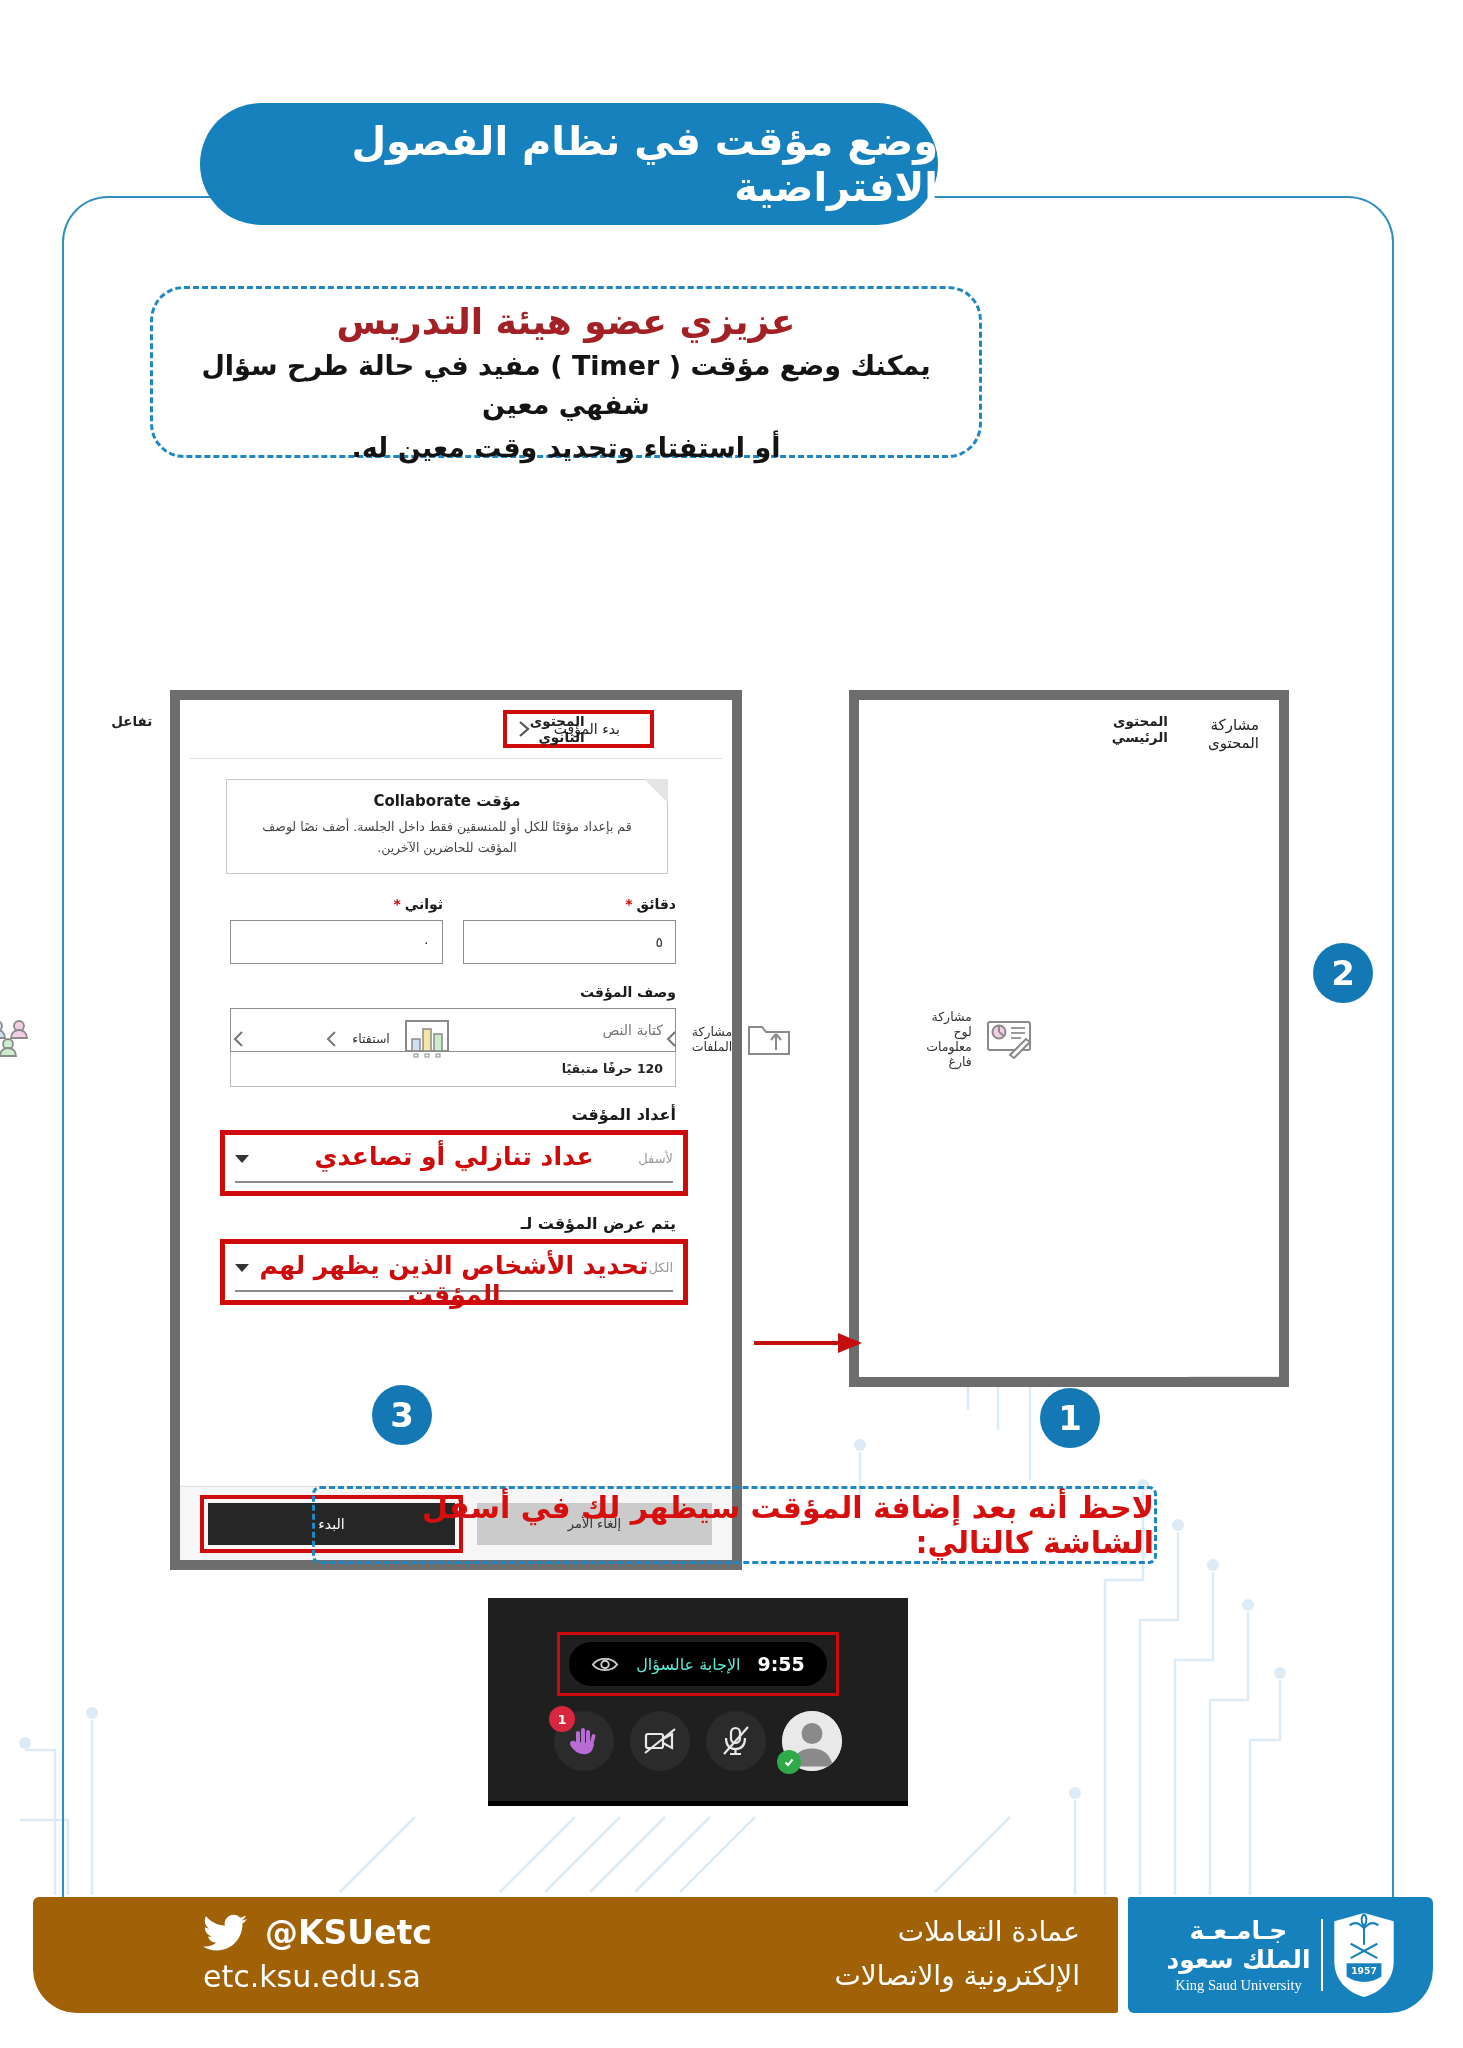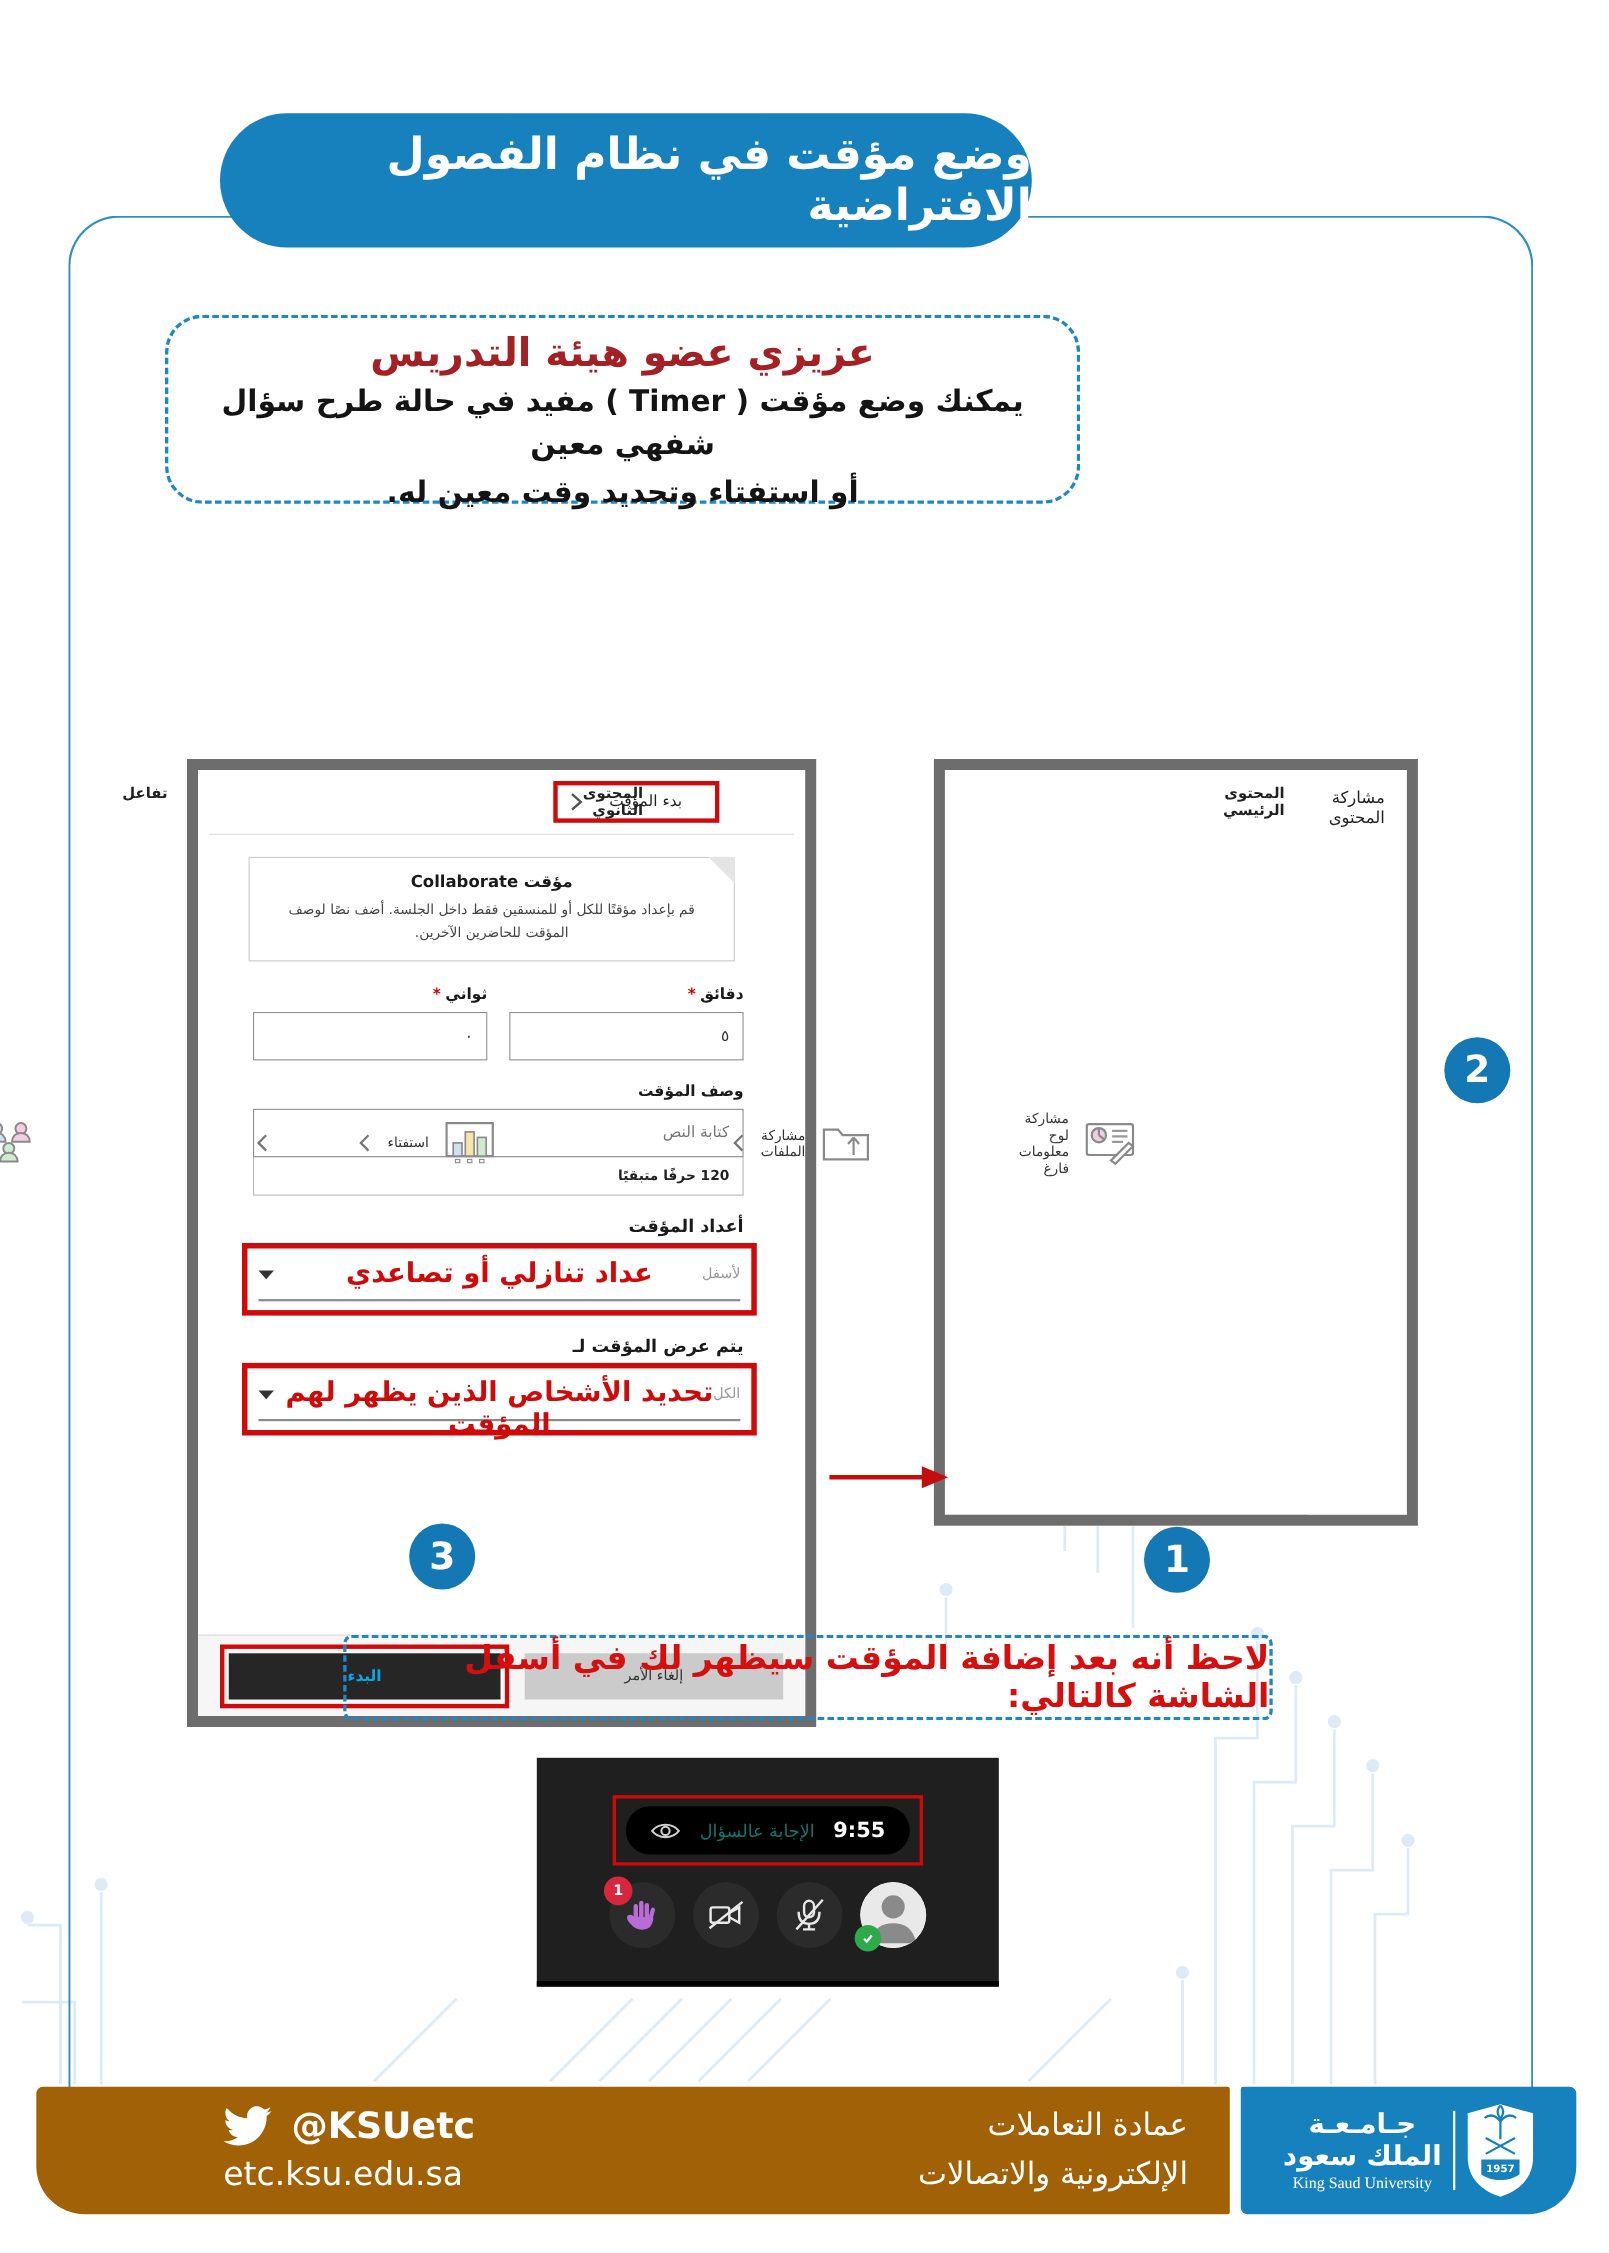--- a/index.html
+++ b/index.html
@@ -58,22 +58,22 @@
   .t-select { position:relative; display:flex; align-items:center; justify-content:space-between;
               height:46px; border-bottom:2px solid #8a8a8a; }
   .t-select-value { color:#9a9a9a; font-size:13px; }
   .caret { width:0; height:0; border-left:7px solid transparent; border-right:7px solid transparent;
            border-top:8px solid #333; }
   .overlay-red { position:absolute; left:0; right:0; top:7px; text-align:center;
                  font-size:25px; font-weight:bold; color:#cf0a0a; z-index:3; }
   .t-footer { margin-top:auto; background:#f6f6f6; border-top:1px solid #ddd; height:74px;
               display:flex; align-items:center; direction:ltr; padding:0 20px; gap:14px; }
   .btn-start-wrap { flex:1.05; border:4px solid #cf0a0a; padding:4px; }
-  .btn-start { background:#262626; color:#0ea5e9; height:42px; display:flex; align-items:center;
-               justify-content:center; font-size:14px; font-weight:bold; cursor:pointer; }
+  .btn-start { background:#262626; color:#ffffff; height:42px; display:flex; align-items:center;
+               justify-content:center; font-size:14px; font-weight:normal; cursor:pointer; }
   .btn-cancel { flex:1; background:#cbcbcb; color:#333; height:42px; display:flex; align-items:center;
                 justify-content:center; font-size:13px; cursor:pointer; }
 
   
   .s-title { padding:16px 20px 13px; font-size:15px; color:#222; border-bottom:1px solid #e8e8e8; }
   .s-section { padding:13px 20px 3px; font-size:13.5px; color:#222; font-weight:600; }
   .s-sec-line { border-bottom:2px solid #4a4a4a; margin:5px 20px 0; }
   .s-row { display:flex; align-items:center; gap:14px; padding:8px 20px; min-height:60px; }
   .s-sep { border-bottom:1px solid #ccc; margin:0 20px; }
   .s-label { font-size:12.5px; color:#333; flex:1; }
@@ -106,21 +106,21 @@
               border:3px dashed #1e88c6; border-radius:8px; display:flex; align-items:center;
               justify-content:center; direction:rtl; background:transparent; z-index:2; }
   .note-text { font-size:30px; font-weight:bold; color:#d60e0e; }
 
   
   .dark-shot { position:absolute; left:488px; top:1598px; width:420px; height:208px; background:#1f1f1f;
                border-bottom:5px solid #000; display:flex; flex-direction:column; align-items:center; z-index:2; }
   .pill-redbox { margin-top:34px; border:3px solid #cf0a0a; padding:7px 9px; }
   .timer-pill { background:#000; border-radius:22px; height:44px; display:flex; direction:ltr;
                 align-items:center; padding:0 22px; gap:17px; }
-  .timer-pill .tp-label { color:#0f766e; font-size:16px; }
+  .timer-pill .tp-label { color:#5eead4; font-size:16px; }
   .timer-pill .tp-time { color:#fff; font-size:19px; font-weight:bold; }
   .av-row { margin-top:15px; display:flex; direction:ltr; align-items:center; gap:16px; }
   .circle-btn { width:60px; height:60px; border-radius:50%; background:#2b2b2b; position:relative;
                 display:flex; align-items:center; justify-content:center; cursor:pointer; }
   .circle-btn.avatar { background:#e9e9e9; overflow:visible; }
   .mini-badge { position:absolute; top:-5px; left:-5px; width:26px; height:26px; border-radius:50%;
                 background:#d7263d; color:#fff; font-size:13px; font-weight:bold;
                 display:flex; align-items:center; justify-content:center; }
   .check-badge { position:absolute; bottom:-3px; left:-5px; width:24px; height:24px; border-radius:50%;
                  background:#2faa4a; display:flex; align-items:center; justify-content:center; }

